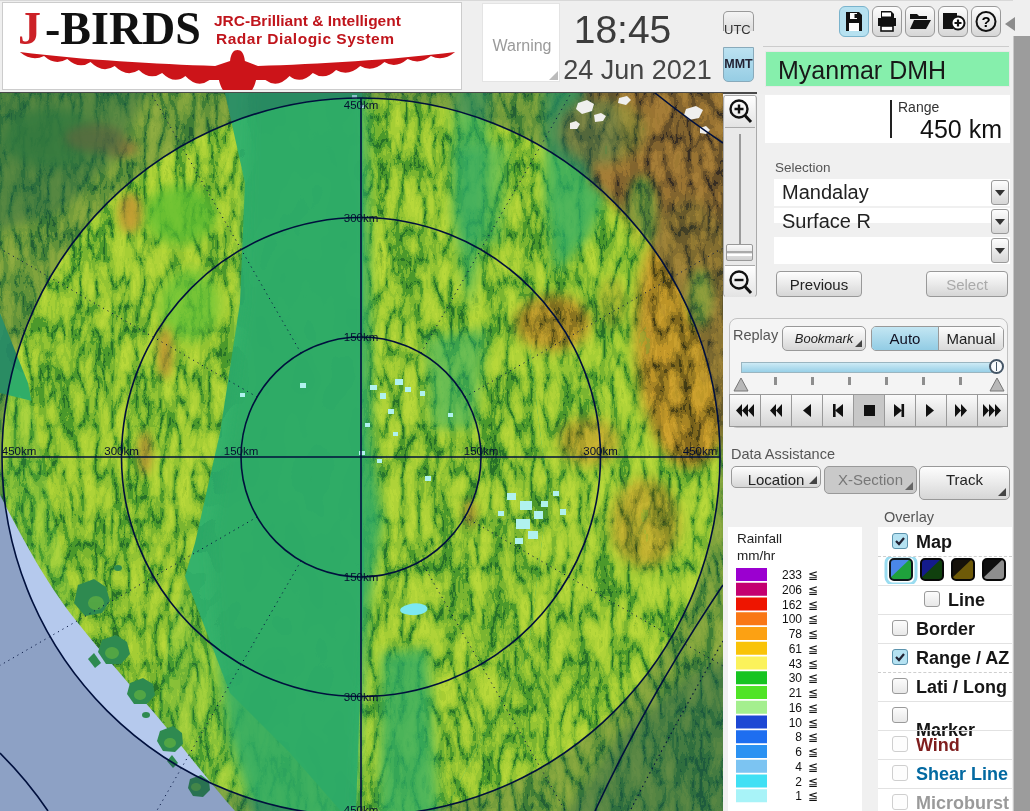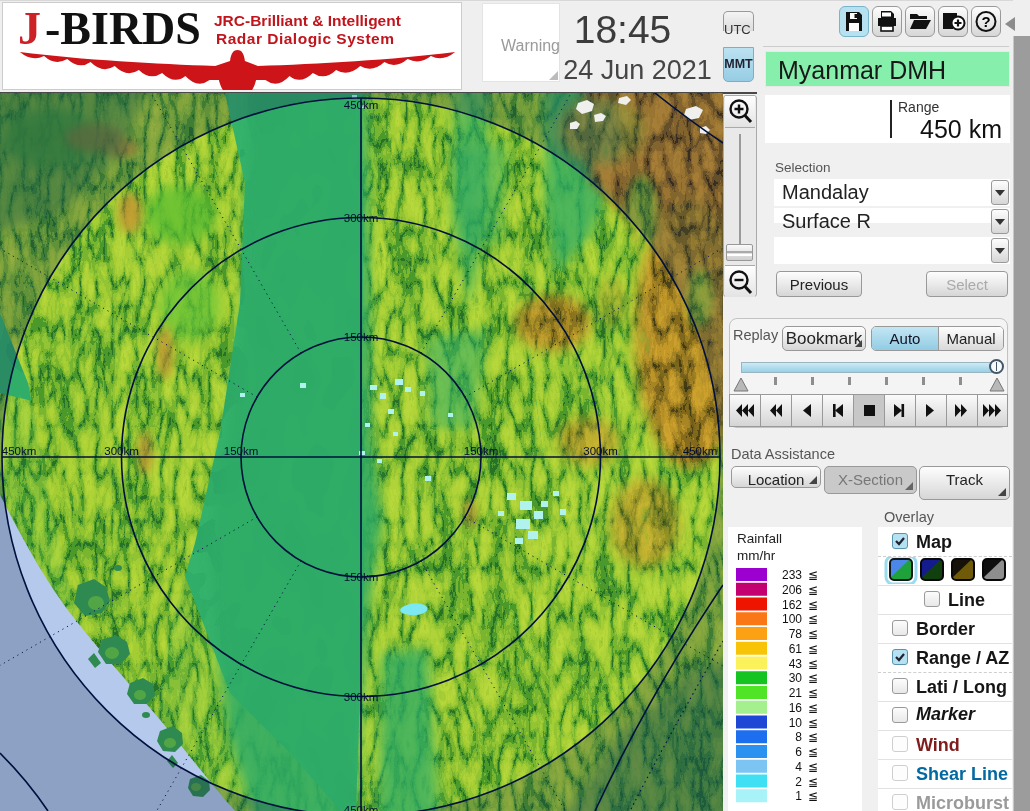--- a/index.html
+++ b/index.html
@@ -30,21 +30,21 @@
   <text x="27" y="40" font-family="Liberation Serif, serif" font-size="46" font-weight="bold" fill="#111">-BIRDS</text>
   <text x="196" y="22" font-family="Liberation Sans, sans-serif" font-size="15.5" font-weight="bold" fill="#c0151c">JRC-Brilliant &amp; Intelligent</text>
   <text x="198" y="40" font-family="Liberation Sans, sans-serif" font-size="15.5" font-weight="bold" fill="#c0151c" letter-spacing="0.5">Radar  Dialogic  System</text>
   <g fill="#cc1419" transform="translate(0,2) scale(0.93,1)">
     <path d="M2,46 C70,54 150,58 212,60 L228,55 C229,47 232,44 236,44 C240,44 243,47 244,55 L258,60 C322,58 402,54 470,46 Q457,56 444,50 Q432,59 419,53 Q406,63 394,56 Q381,67 368,60 Q355,71 342,64 Q330,75 317,67 Q304,79 292,70 Q279,83 266,74 L256,74 C254,82 250,88 243,92 L239,86 L236,93 L233,86 L229,92 C222,88 218,82 216,74 L206,74 Q193,83 180,70 Q168,79 155,67 Q142,75 130,64 Q117,72 104,60 Q91,68 78,56 Q66,64 53,53 Q40,60 28,50 Q15,56 2,46 Z"></path>
   </g>
 </svg>
 </div>
 
 <div class="abs" style="left:482px;top:3px;width:78px;height:79px;background:#fff;border:1px solid #e4e4e4;box-sizing:border-box;">
-  <div class="abs" style="left:18px;top:33px;width:78px;font-size:16px;color:#9a9a9a;">Warning</div>
+  <div class="abs" style="left:0;top:33px;width:78px;text-align:center;font-size:16px;color:#9a9a9a;">Warning</div>
   <div class="abs" style="right:1px;bottom:1px;width:0;height:0;border-left:9px solid transparent;border-bottom:9px solid #bbb;"></div>
 </div>
 
 <div class="abs" style="left:565px;top:8px;width:115px;text-align:center;font-size:39px;color:#3c3c3c;">18:45</div>
 <div class="abs" style="left:555px;top:55px;width:165px;text-align:center;font-size:27px;color:#454545;">24 Jun 2021</div>
 
 <div class="abs" style="left:723px;top:11px;width:31px;height:20px;border:1px solid #999;border-bottom:none;border-radius:5px 5px 0 0;background:linear-gradient(#f4f4f4,#dcdcdc);box-sizing:border-box;text-align:left;">
   <span style="font-size:13px;color:#333;line-height:36px;">UTC</span></div>
 <div class="abs" style="left:723px;top:47px;width:31px;height:35px;border:1px solid #8ab;border-radius:0 0 5px 5px;background:linear-gradient(#bce2f1,#96cde4);box-sizing:border-box;text-align:center;">
   <span style="font-size:12.5px;font-weight:bold;color:#223;line-height:33px;">MMT</span></div>
@@ -142,21 +142,21 @@
   </div>
 
 <div class="abs btn3d" style="left:776px;top:271px;width:86px;height:26px;border-radius:4px;text-align:center;">
   <span style="font-size:15px;color:#222;line-height:25px;">Previous</span></div>
 <div class="abs btn3d" style="left:926px;top:271px;width:82px;height:26px;border-radius:4px;text-align:center;">
   <span style="font-size:15px;color:#aaa;line-height:25px;">Select</span></div>
 
 <div class="abs" style="left:729px;top:318px;width:279px;height:110px;border:1.5px solid #c2c2c2;border-radius:8px;background:#f4f4f4;box-sizing:border-box;"></div>
 <div class="abs" style="left:733px;top:327px;font-size:14.5px;color:#555;">Replay</div>
 <div class="abs btn3d" style="left:782px;top:326px;width:84px;height:25px;text-align:center;">
-  <span style="font-size:17px;color:#222;line-height:23px;">Bookmark</span>
+  <span style="font-size:13px;color:#222;line-height:23px;font-style:italic;">Bookmark</span>
   <div class="fold" style="border-left-width:7px;border-bottom-width:7px;"></div></div>
 <div class="abs" style="left:871px;top:326px;width:133px;height:25px;border:1px solid #999;border-radius:5px;box-sizing:border-box;overflow:hidden;">
   <div class="abs" style="left:0;top:0;width:66px;height:23px;background:linear-gradient(#c3e6f3,#92cce4);border-right:1px solid #999;text-align:center;">
     <span style="font-size:15px;color:#112;line-height:23px;">Auto</span></div>
   <div class="abs" style="left:67px;top:0;width:64px;height:23px;background:linear-gradient(#fdfdfd,#d9d9d9);text-align:center;">
     <span style="font-size:15px;color:#222;line-height:23px;">Manual</span></div>
 </div>
 
 <div class="abs" style="left:741px;top:362px;width:256px;height:11px;background:linear-gradient(#cdeaf5,#98d0e7);border:1px solid #9ab5c0;box-sizing:border-box;"></div>
 <div class="abs" style="left:989px;top:359px;width:15px;height:15px;border:2px solid #456;border-radius:50%;background:#f8fbfd;box-sizing:border-box;">
@@ -341,21 +341,21 @@
   <span class="cklabel" style="position:absolute;left:38px;top:3px;">Range / AZ</span>
 </div>
 <div class="sep sepd" style="top:672px;"></div>
 <div class="ovrow" style="top:674px;">
   <div class="ckbox ckoff" style="top:4px;"></div>
   <span class="cklabel" style="position:absolute;left:38px;top:3px;">Lati / Long</span>
 </div>
 <div class="sep" style="top:701px;"></div>
 <div class="ovrow" style="top:703px;">
   <div class="ckbox ckoff" style="top:4px;"></div>
-  <span class="cklabel" style="position:absolute;left:38px;top:1px;font-style:italic;">Marker</span>
+  <span class="cklabel" style="position:absolute;left:38px;top:17px;">Marker</span>
 </div>
 <div class="sep" style="top:730px;"></div>
 <div class="ovrow" style="top:732px;">
   <div class="ckbox ckdis" style="top:4px;"></div>
   <span class="cklabel" style="position:absolute;left:38px;top:3px;color:#7f1d1d;">Wind</span>
 </div>
 <div class="sep" style="top:759px;"></div>
 <div class="ovrow" style="top:761px;">
   <div class="ckbox ckdis" style="top:4px;"></div>
   <span class="cklabel" style="position:absolute;left:38px;top:3px;color:#0369a1;">Shear Line</span>

